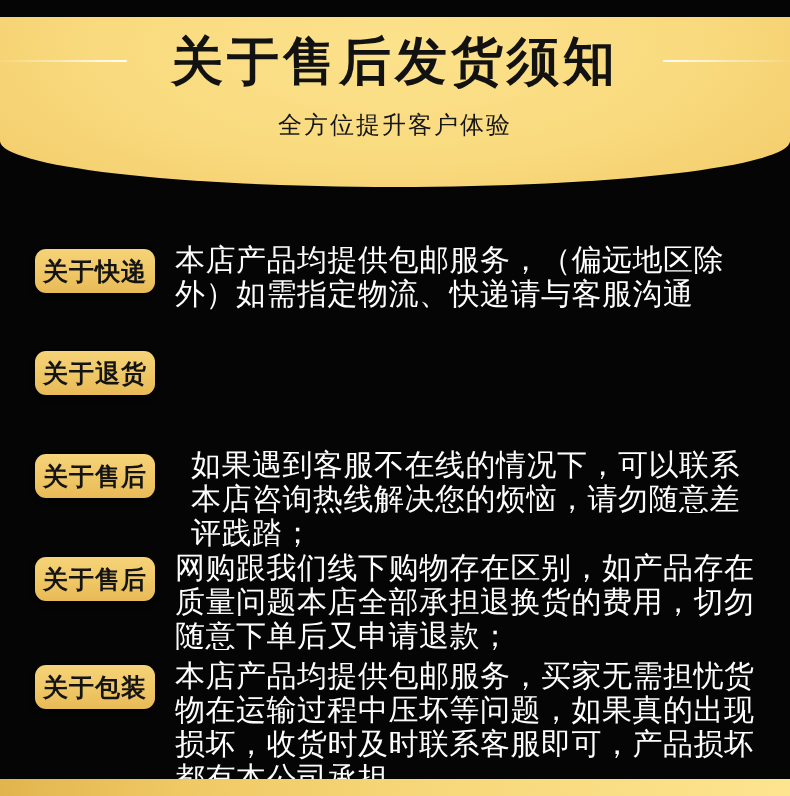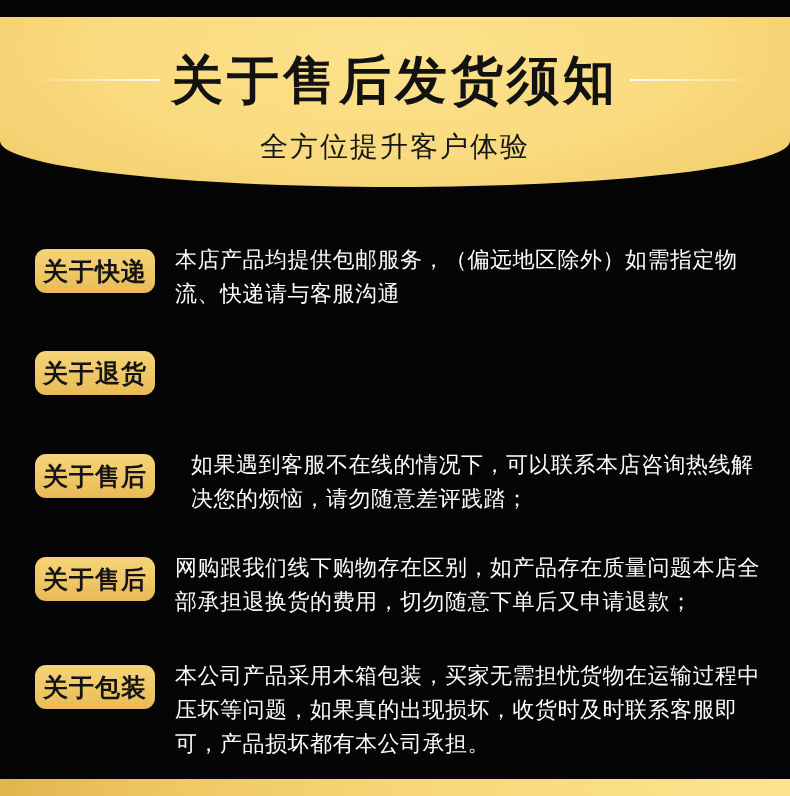--- a/index.html
+++ b/index.html
@@ -23,42 +23,42 @@
     top: 17px; left: 0; right: 0; bottom: 0;
     background: radial-gradient(ellipse 95% 170% at 50% 18%,
                 #fce28c 0%, #f9da7e 40%, #f2cc6a 70%, #e2b251 100%);
     border-bottom-left-radius: 50% 46px;
     border-bottom-right-radius: 50% 46px;
     text-align: center;
   }
   .title-row {
     display: flex;
     align-items: center;
-    justify-content: center;
+    justify-content: space-between;
     gap: 11px;
-    padding-top: 37px;
+    padding-top: 18px;
   }
   .deco-line {
     width: 127px; height: 2px;
     border-radius: 1px;
   }
   .deco-line.left  { background: linear-gradient(90deg, rgba(255,255,255,0.05), rgba(255,255,255,0.95)); }
   .deco-line.right { background: linear-gradient(270deg, rgba(255,255,255,0.05), rgba(255,255,255,0.95)); }
   .page-title {
     margin: 0;
     font-size: 52px;
     line-height: 1.0;
     font-weight: 900;
     letter-spacing: 4px;
     color: #121212;
     white-space: nowrap;
   }
   .subtitle {
     margin-top: 22px;
-    font-size: 28px;
+    font-size: 24px;
     letter-spacing: 2px;
     color: #161616;
     font-weight: 500;
   }
 
   
   .notice-section {
     position: absolute;
     left: 35px;
     width: 730px;
@@ -85,21 +85,21 @@
     font-size: 25px;
     font-weight: 700;
     letter-spacing: 1px;
     white-space: nowrap;
     text-align: right;
   }
   .section-text {
     margin: 0 0 0 20px;
     width: 590px;
     color: #fdfdfd;
-    font-size: 22px;
+    font-size: 30px;
     line-height: 34px;
     font-weight: 500;
     letter-spacing: 0.5px;
     text-align: left;
     overflow-wrap: anywhere;
   }
 
   
   .bottom-bar {
     position: absolute;
@@ -139,18 +139,18 @@
     <p class="section-text">如果遇到客服不在线的情况下，可以联系本店咨询热线解决您的烦恼，请勿随意差评践踏；</p>
   </section>
 
   <section class="notice-section s4">
     <div class="label-box">关于售后</div>
     <p class="section-text">网购跟我们线下购物存在区别，如产品存在质量问题本店全部承担退换货的费用，切勿随意下单后又申请退款；</p>
   </section>
 
   <section class="notice-section s5">
     <div class="label-box">关于包装</div>
-    <p class="section-text">本公司产品采用木箱包装，买家无需担忧货物在运输过程中压坏等问题，如果真的出现损坏，收货时及时联系客服即可，产品损坏都有本公司承担。</p>
+    <p class="section-text">本店产品均提供包邮服务，买家无需担忧货物在运输过程中压坏等问题，如果真的出现损坏，收货时及时联系客服即可，产品损坏都有本公司承担。</p>
   </section>
 
   <div class="bottom-bar"></div>
 
 </div>
 
 </body></html>

